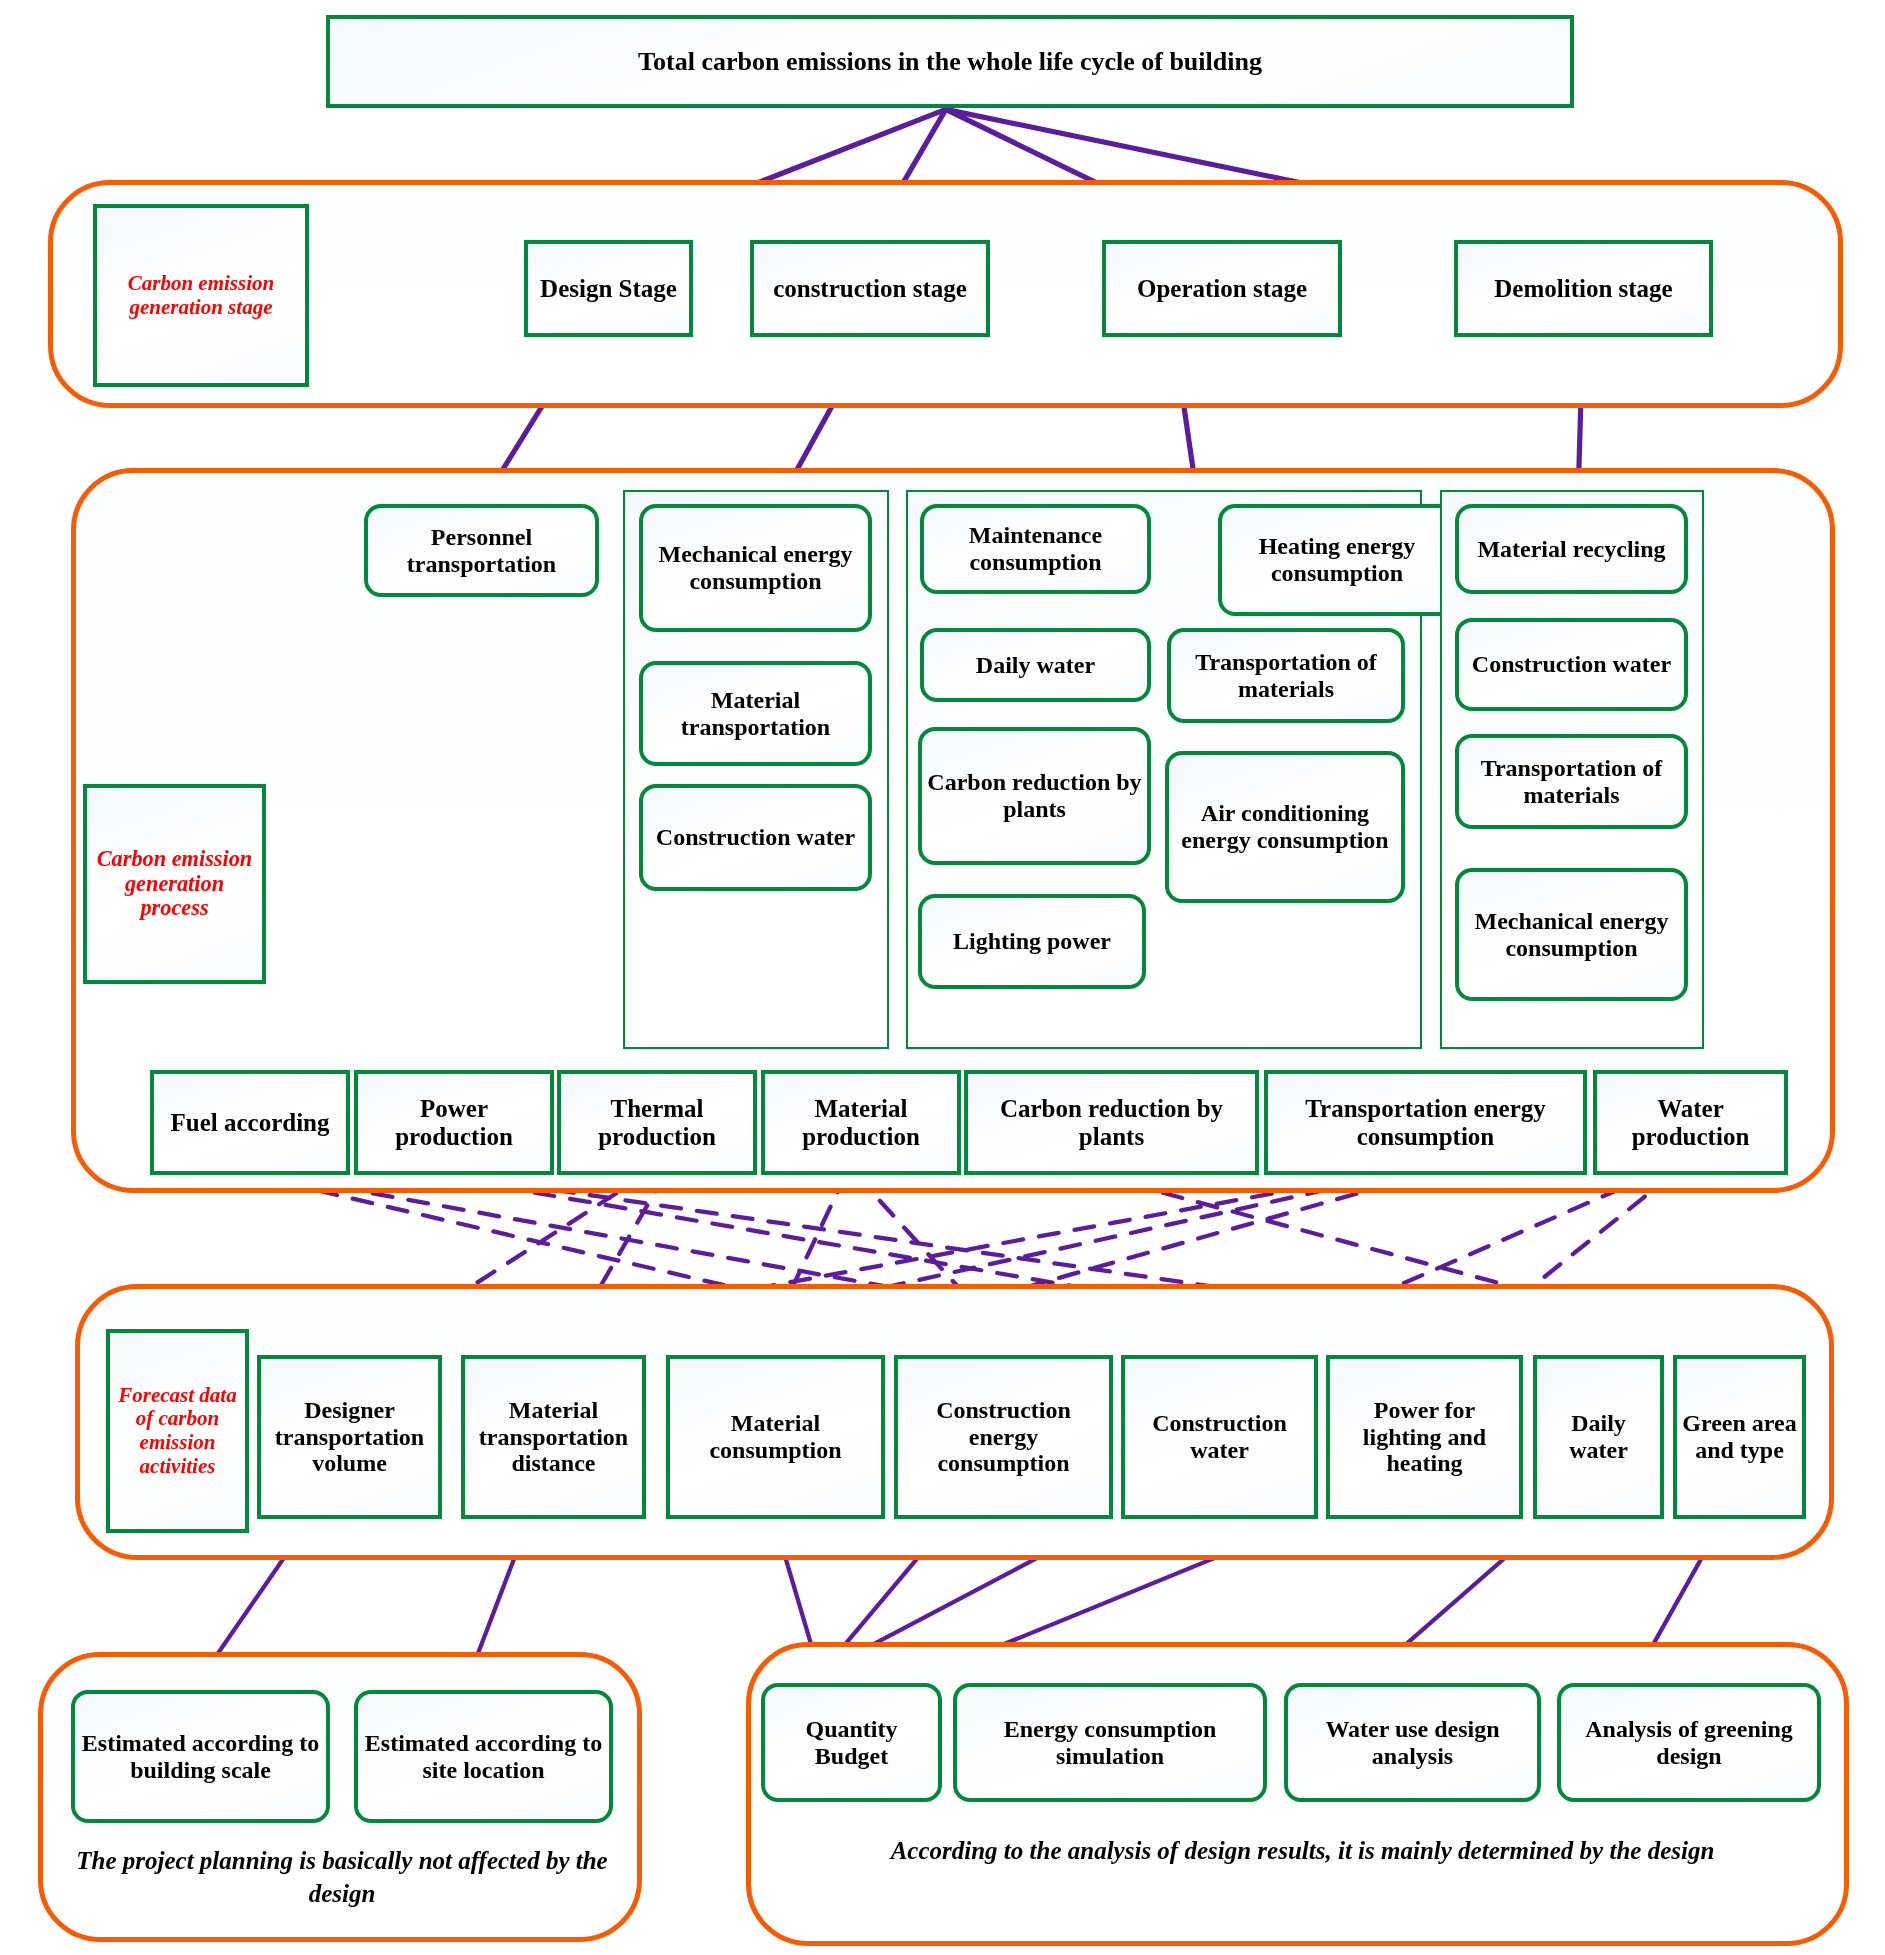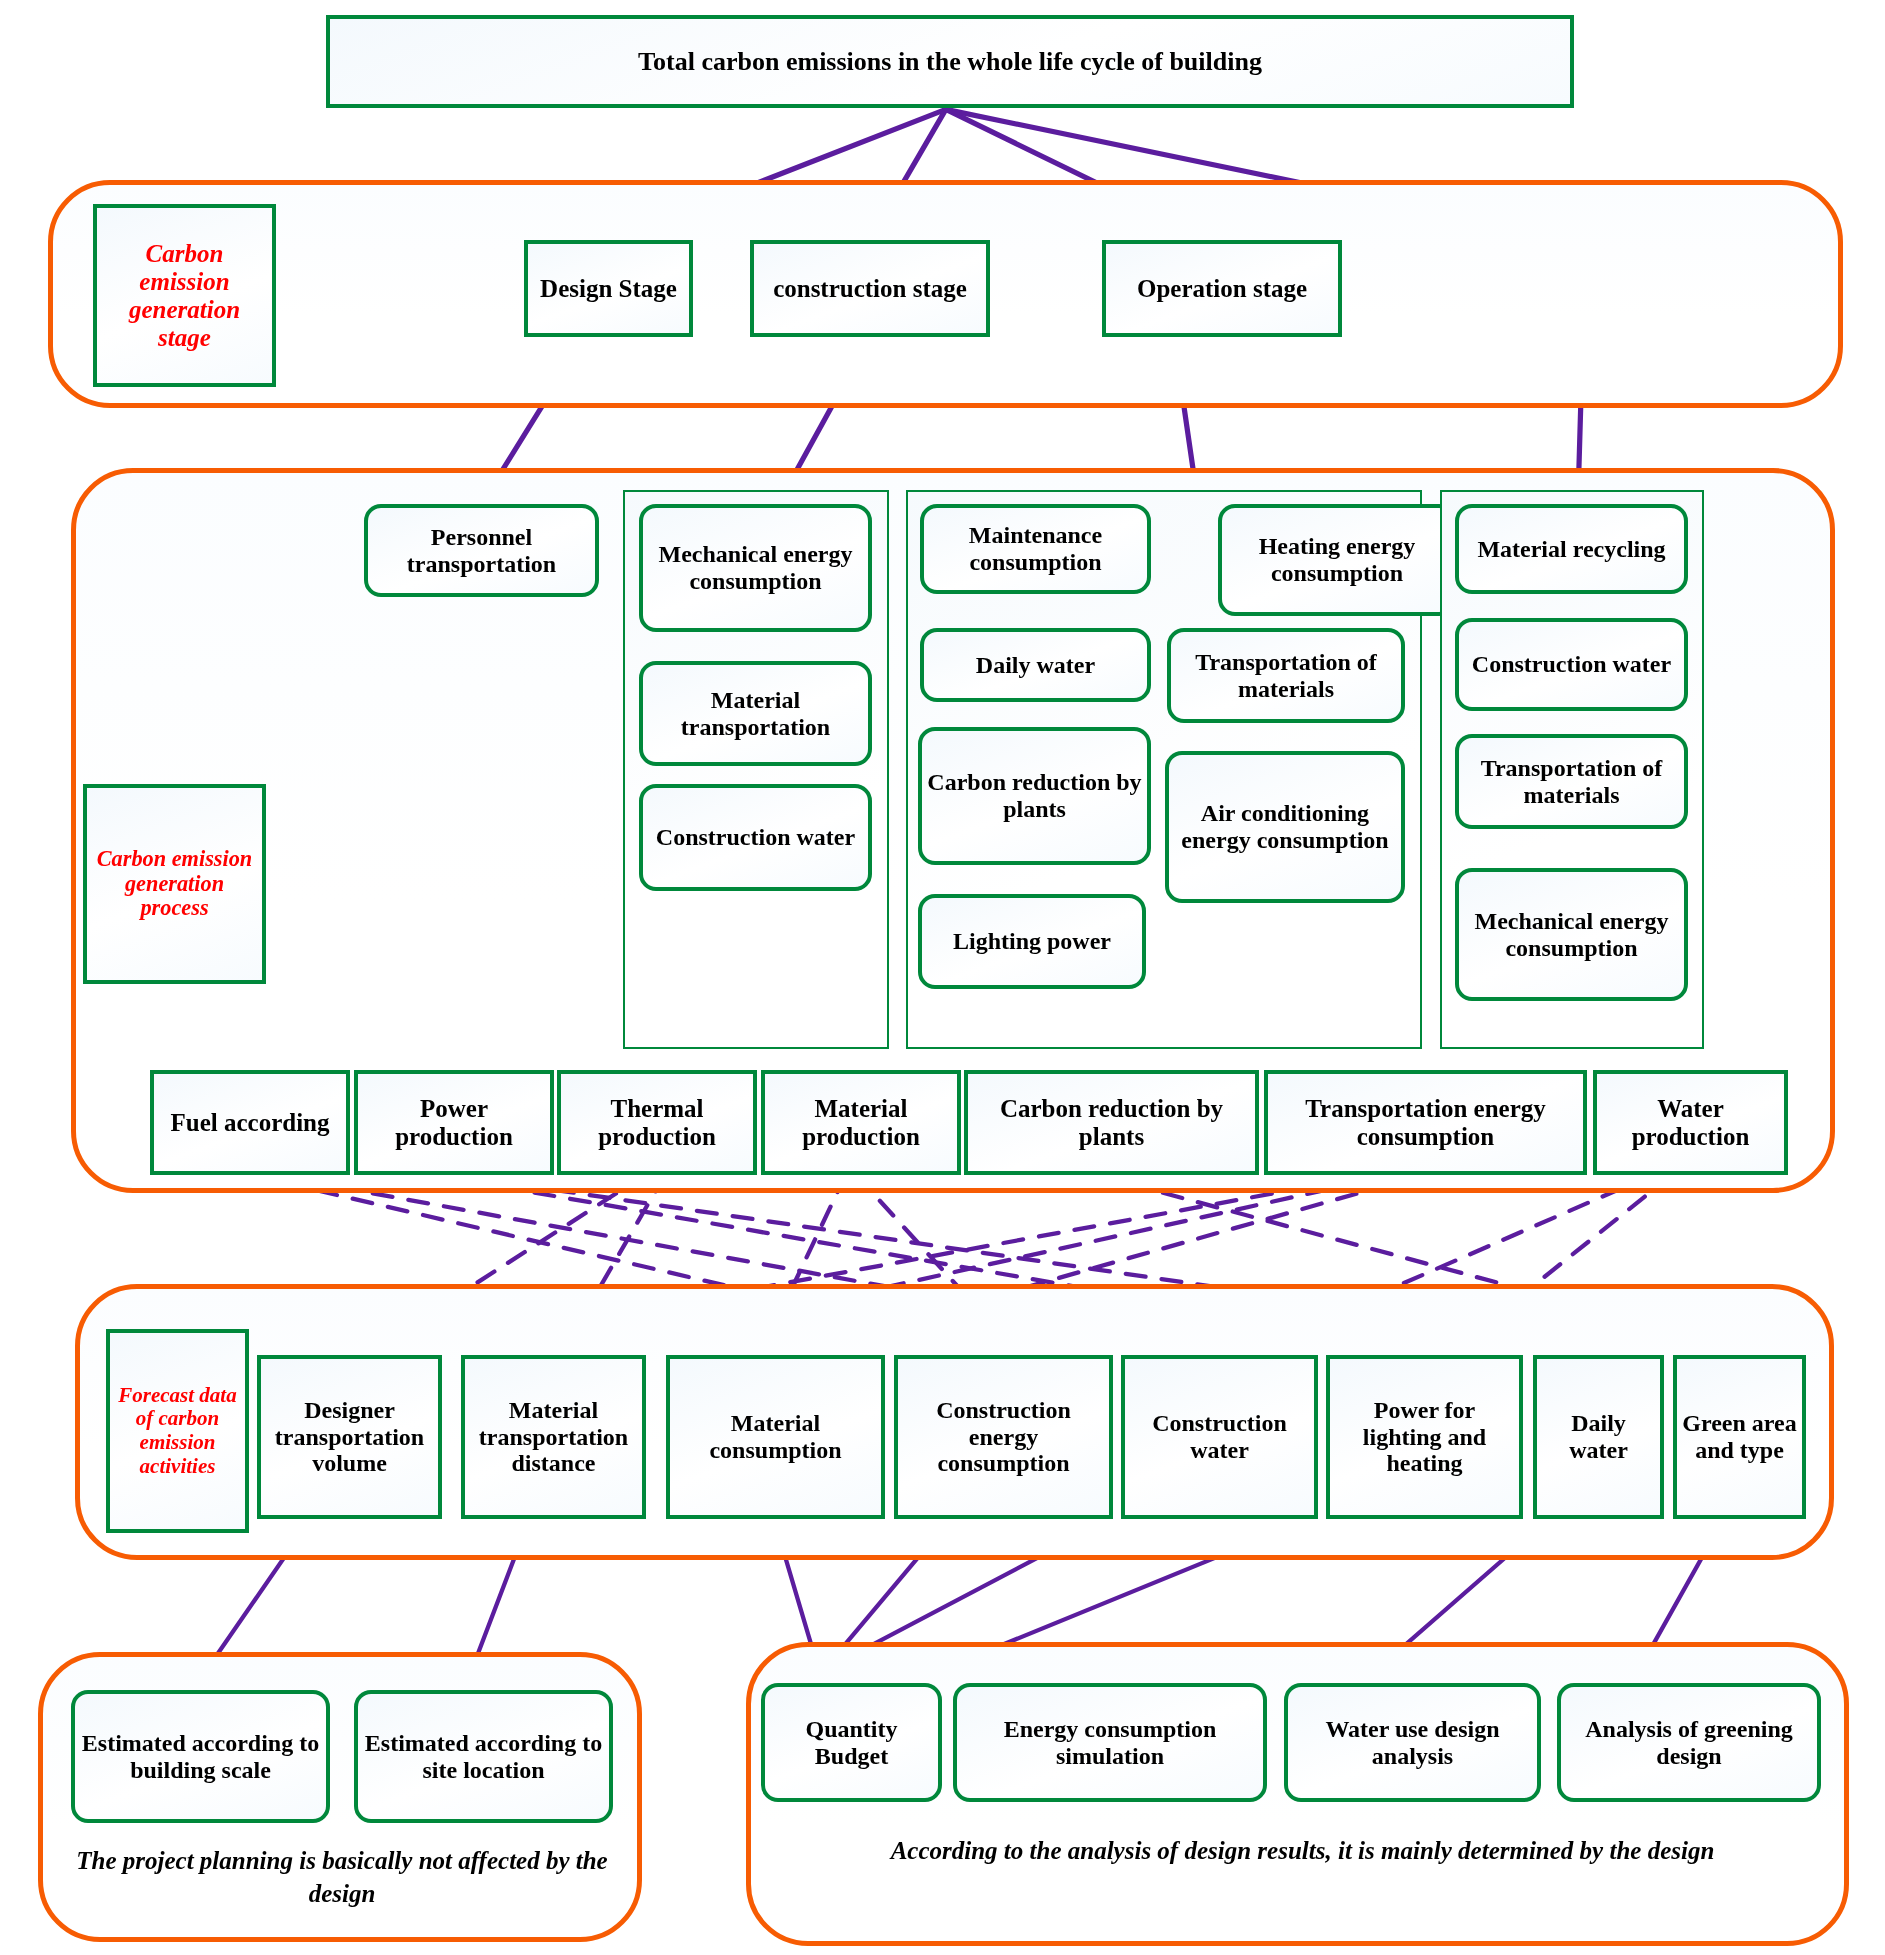--- a/index.html
+++ b/index.html
@@ -107,40 +107,43 @@
   <div class="panel" style="left:75px;top:1284px;width:1759px;height:276px;"></div>
 
   <div class="panel" style="left:38px;top:1652px;width:604px;height:290px;"></div>
 
   <div class="panel" style="left:746px;top:1642px;width:1103px;height:304px;"></div>
 
   <div class="box sq" style="left:326px;top:15px;width:1248px;height:93px;font-size:26px;">
     <span>Total carbon emissions in the whole life cycle of building</span>
   </div>
 
-  <div class="box sq" style="left:93px;top:204px;width:183px;height:183px;font-size:25px;justify-content:center;">
+  <div class="box sq" style="left:93px;top:204px;width:216px;height:183px;font-size:21px;justify-content:center;">
     <span class="redlbl">Carbon emission generation stage</span>
   </div>
 
   <div class="box sq" style="left:83px;top:784px;width:183px;height:200px;font-size:22.3px;">
     <span class="redlbl">Carbon emission generation process</span>
   </div>
 
   <div class="box sq" style="left:106px;top:1329px;width:143px;height:204px;font-size:21px;">
     <span class="redlbl">Forecast data of carbon emission activities</span>
   </div>
 
   <div class="box sq" style="left:524px;top:240px;width:169px;height:97px;font-size:25px;">
     <span>Design Stage</span>
   </div>
   <div class="box sq" style="left:750px;top:240px;width:240px;height:97px;font-size:25px;">
     <span>construction stage</span>
   </div>
   <div class="box sq" style="left:1102px;top:240px;width:240px;height:97px;font-size:25px;">
     <span>Operation stage</span>
+  </div>
+  <div class="box sq" style="left:1454px;top:240px;width:259px;height:97px;font-size:25px;">
+    <span>Demolition stage</span>
   </div>
 
   <div class="box rnd" style="left:364px;top:504px;width:235px;height:93px;font-size:24px;font-family:Liberation Serif, serif;">
     <span>Personnel transportation</span>
   </div>
 
   <div class="subgroup" style="left:623px;top:490px;width:266px;height:559px;"></div>
   <div class="box rnd" style="left:639px;top:504px;width:233px;height:128px;font-size:24px;">
     <span>Mechanical energy consumption</span>
   </div>

